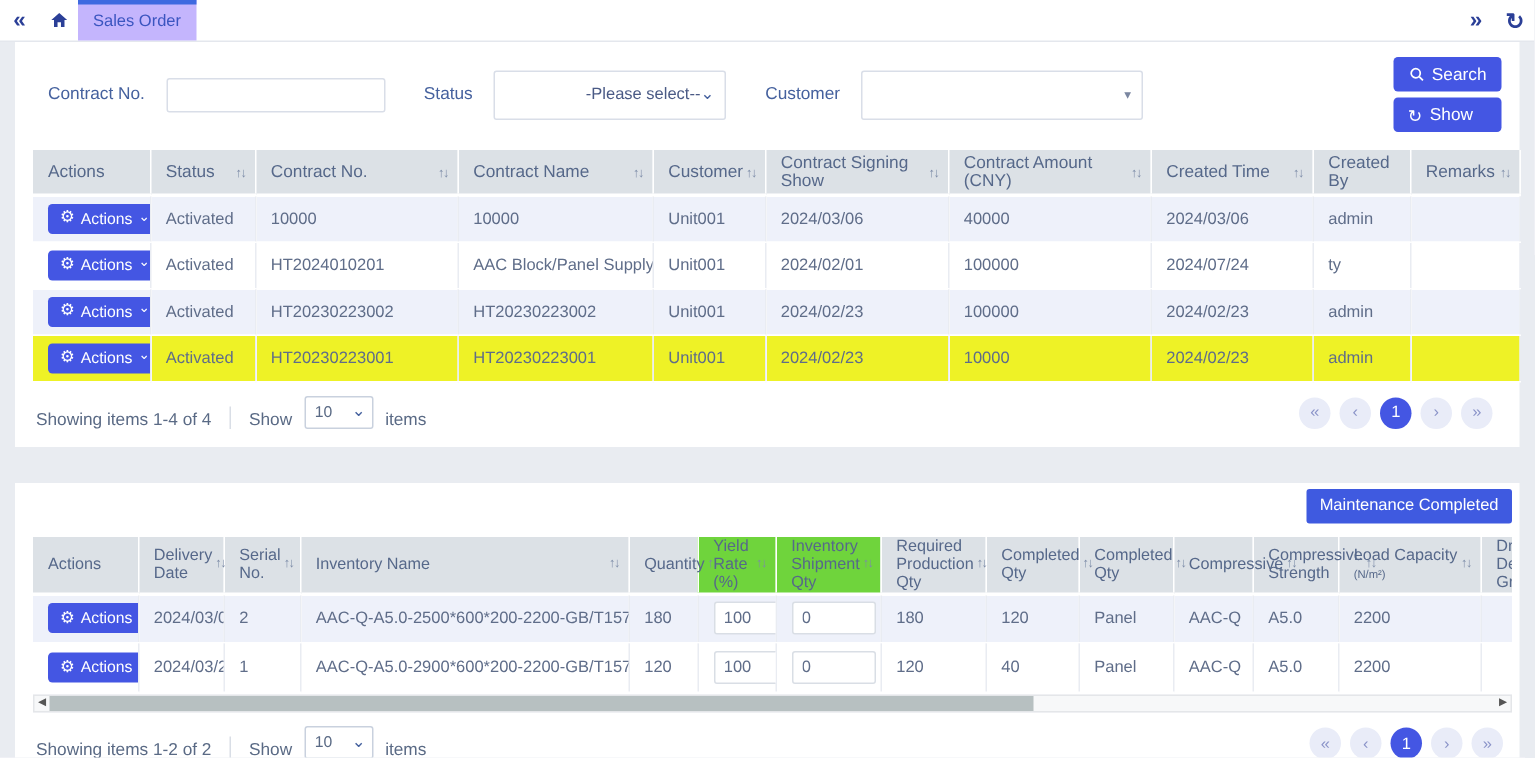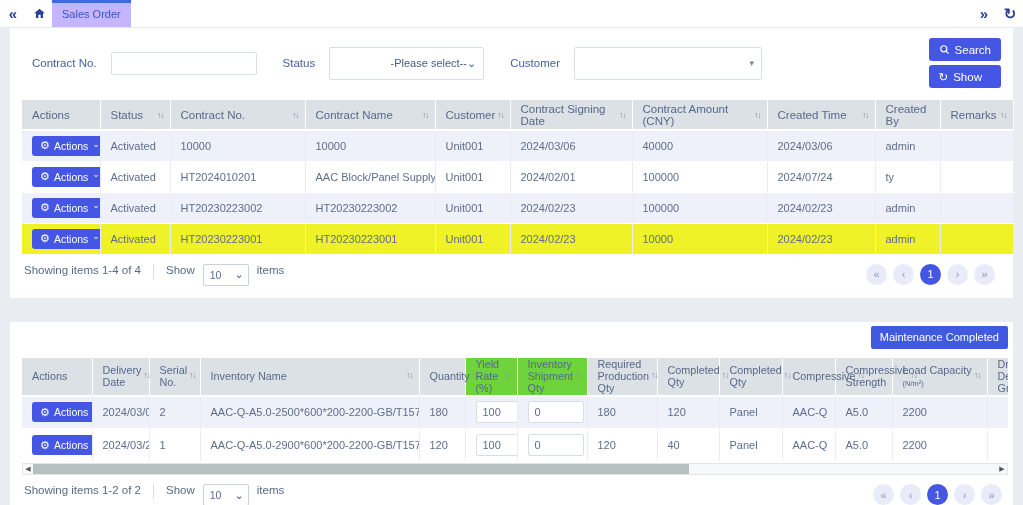--- a/index.html
+++ b/index.html
@@ -62,21 +62,21 @@
     color:#fff; border:none; border-radius:3px; padding:4px 8px; font-size:10.5px;
     cursor:pointer; font-family:inherit; }
   .gear { font-size:11px; line-height:1; }
   .abtn-chev { font-size:9px; line-height:0.5; transform:translateY(-2px); }
 
   .cell-input { width:44px; height:22px; border:1px solid #d9dee5; border-radius:2px;
     font-size:11px; padding:0 6px; color:#5f6d89; font-family:inherit; }
   .cell-input.wide { width:56px; }
 
   
-  .tfoot { display:flex; align-items:flex-start; padding:9px 2px 10px; }
+  .tfoot { display:flex; align-items:flex-end; padding:9px 2px 10px; }
   .summary { font-size:11.5px; color:#5a6a85; }
   .vdiv { width:1px; height:15px; background:#d9dee6; margin:0 12px; }
   .show-label, .items-label { font-size:11.5px; color:#5a6a85; }
   .size-select { width:46px; height:22px; border:1px solid #c9d1de; border-radius:2px;
     display:flex; align-items:center; justify-content:space-between; padding:0 6px;
     font-size:10.5px; color:#5a6a85; margin:0 8px; cursor:pointer;gap:13px; }
   .pager { margin-left:auto; display:flex; gap:6px; align-items:center; padding-right:4px; }
   .pg { width:21px; height:21px; border-radius:50%; background:#e9ecf8; color:#8a93c8;
     display:flex; align-items:center; justify-content:center; font-size:11px;
     cursor:pointer; }
@@ -186,21 +186,21 @@
               </div>
             </th>
         <th>
               <div class="th-in">
                 <span>Customer</span>
                 <span class="sort">↑↓</span>
               </div>
             </th>
         <th>
               <div class="th-in">
-                <span>Contract Signing Date</span>
+                <span>Contract Signing Show</span>
                 <span class="sort">↑↓</span>
               </div>
             </th>
         <th>
               <div class="th-in">
                 <span>Contract Amount (CNY)</span>
                 <span class="sort">↑↓</span>
               </div>
             </th>
         <th>

